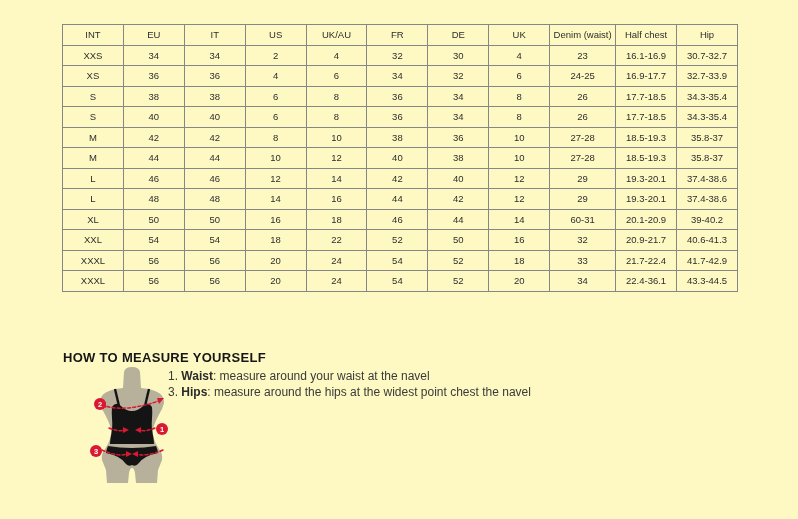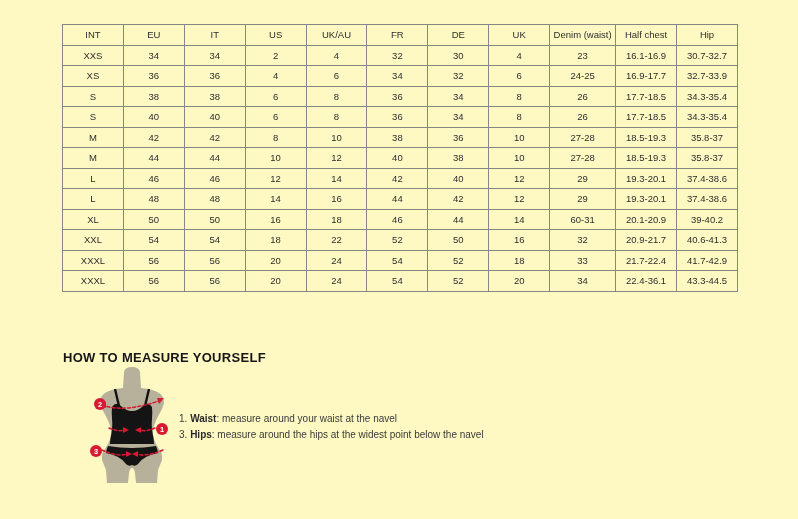--- a/index.html
+++ b/index.html
@@ -22,22 +22,22 @@
     font-size:9.5px; font-weight:400; color:#2d2d2d;
     white-space:nowrap; overflow:hidden;
   }
 
   
   .measure-heading {
     position:absolute; left:63px; top:350px;
     font-size:13px; font-weight:bold; letter-spacing:0.3px; color:#161616;
   }
   .steps {
-    position:absolute; left:179px; top:369px;
-    list-style:none; font-size:10px; color:#3a3a3a;margin-top:42px;
+    position:absolute; left:168px; top:369px;
+    list-style:none; font-size:12px; color:#3a3a3a;
   }
   .steps li { line-height:15.5px; white-space:nowrap; }
   .steps b { color:#2a2a2a; }
 
   .figure-svg { position:absolute; left:85px; top:362px; }
   .tan    { fill:var(--body-tan,#b7b09a); }
   .garment{ fill:var(--garment-black,#141414); }
   .strap  { stroke:var(--garment-black,#141414); stroke-width:2.4; fill:none; }
   .red-dash { stroke:var(--accent-red,#d91932); stroke-width:1.5; fill:none; stroke-dasharray:3 2.2; stroke-linecap:round; }
   .red-fill { fill:var(--accent-red,#d91932); }
@@ -273,16 +273,16 @@
     <circle class="red-fill" cx="15" cy="42" r="6"></circle>
     <text class="badge-num" x="15" y="45">2</text>
     <circle class="red-fill" cx="77" cy="67" r="6"></circle>
     <text class="badge-num" x="77" y="70">1</text>
     <circle class="red-fill" cx="11" cy="89" r="6"></circle>
     <text class="badge-num" x="11" y="92">3</text>
   </svg>
 
   <ol class="steps" id="steps-list">
       <li><span>1. </span><b>Waist</b><span>: measure around your waist at the navel</span></li>
-      <li><span>3. </span><b>Hips</b><span>: measure around the hips at the widest point below the navel</span></li>
+      <li><span>3. </span><b>Hips</b><span>: measure around the hips at the widest point chest the navel</span></li>
     </ol>
 
 </div>
 
 </body></html>

